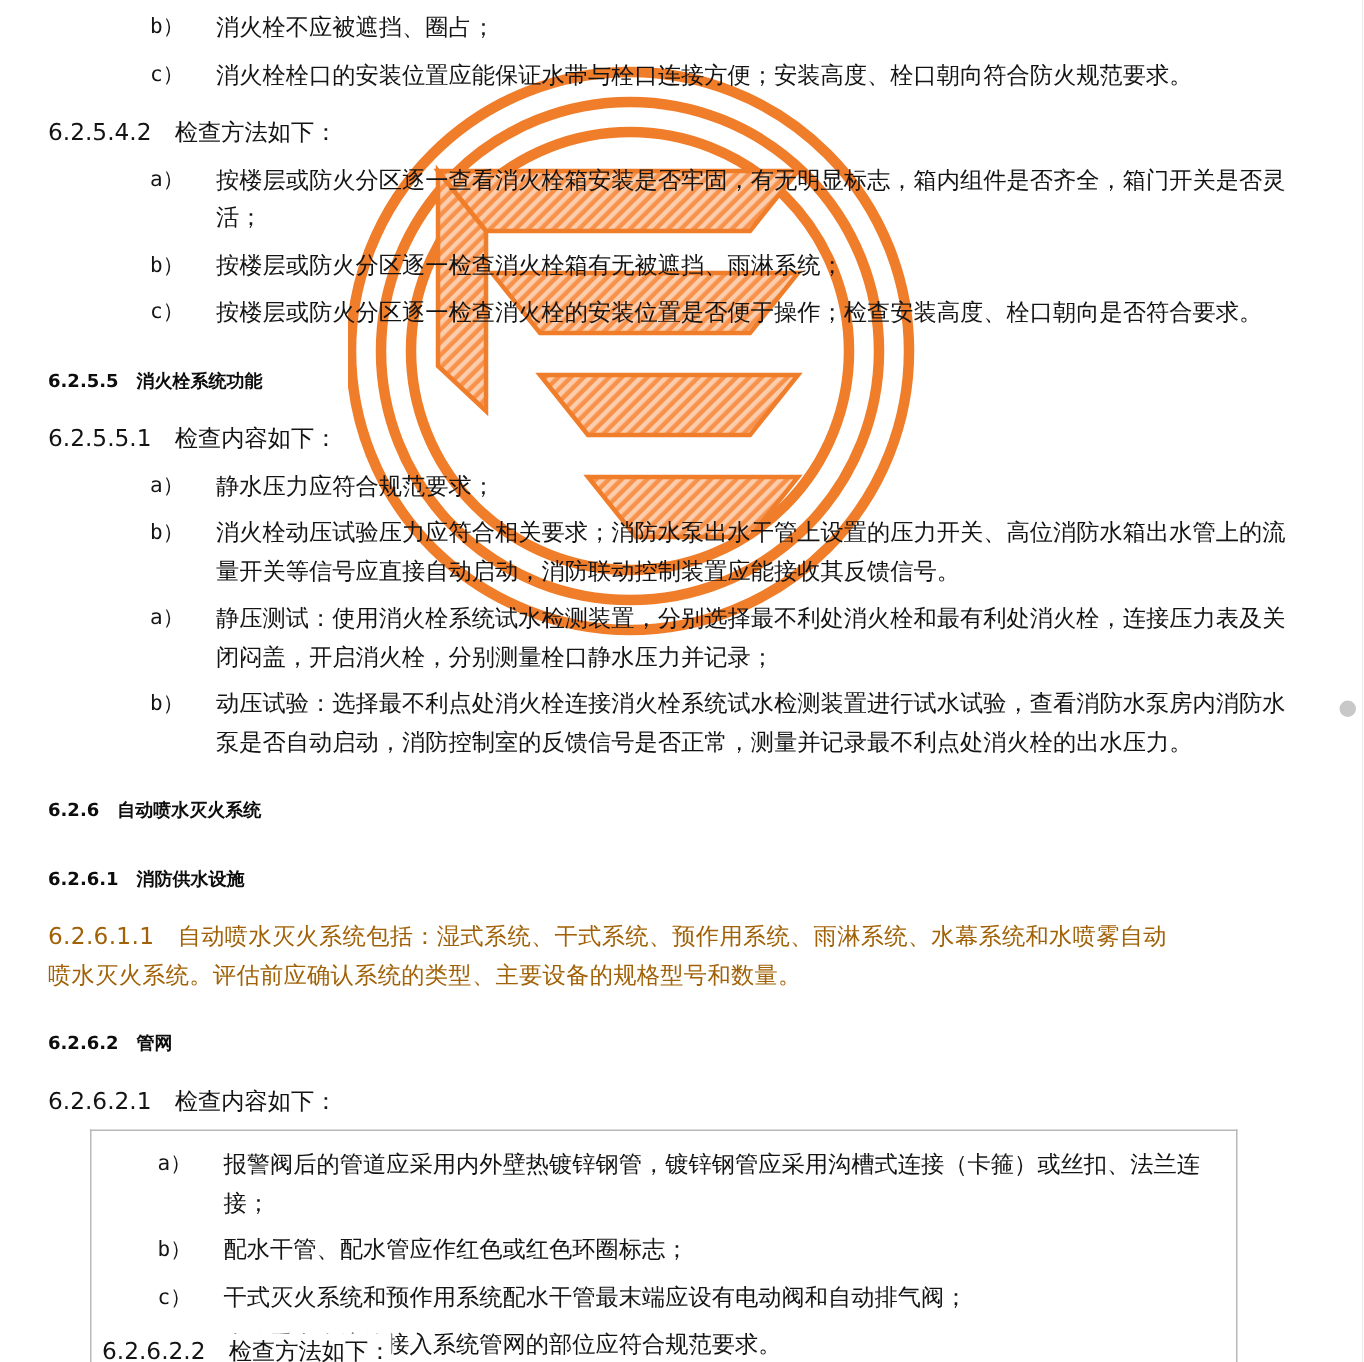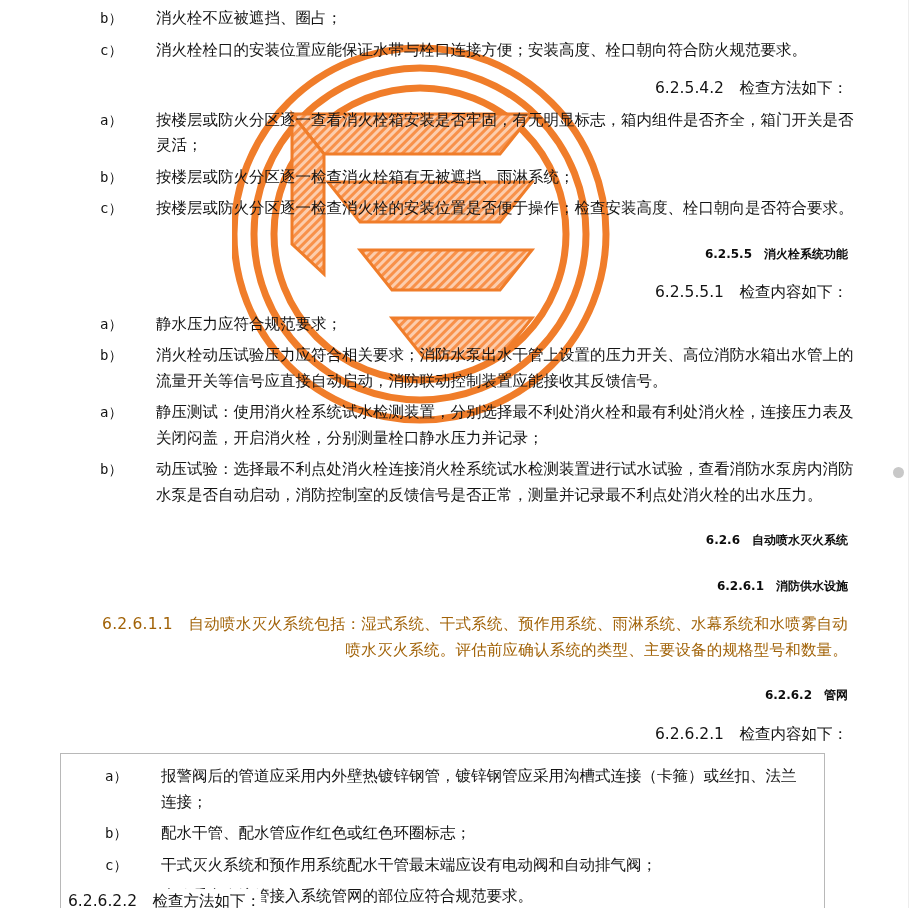--- a/index.html
+++ b/index.html
@@ -84,24 +84,23 @@
     width: 44px;
     text-align: left;
     font-family: "DejaVu Sans Mono", monospace;
     font-size: 14px;
     line-height: 25.5px;
     color: #141414;
   }
   .row .tx {
     flex: 1 1 auto;
     white-space: pre-wrap;
-    margin-left: 12px;
   }
   .i1 { margin-left: 100px; }
-  .i2 { margin-left: 88px; text-align: right; }
+  .i2 { margin-left: 32px; }
 
   .w-narrow { max-width: 760px; }
 
   .gap-s { margin-top: 6px; }
   .gap-m { margin-top: 13px; }
   .gap-l { margin-top: 20px; }
 
   
   #bottom-box {
     position: absolute;

